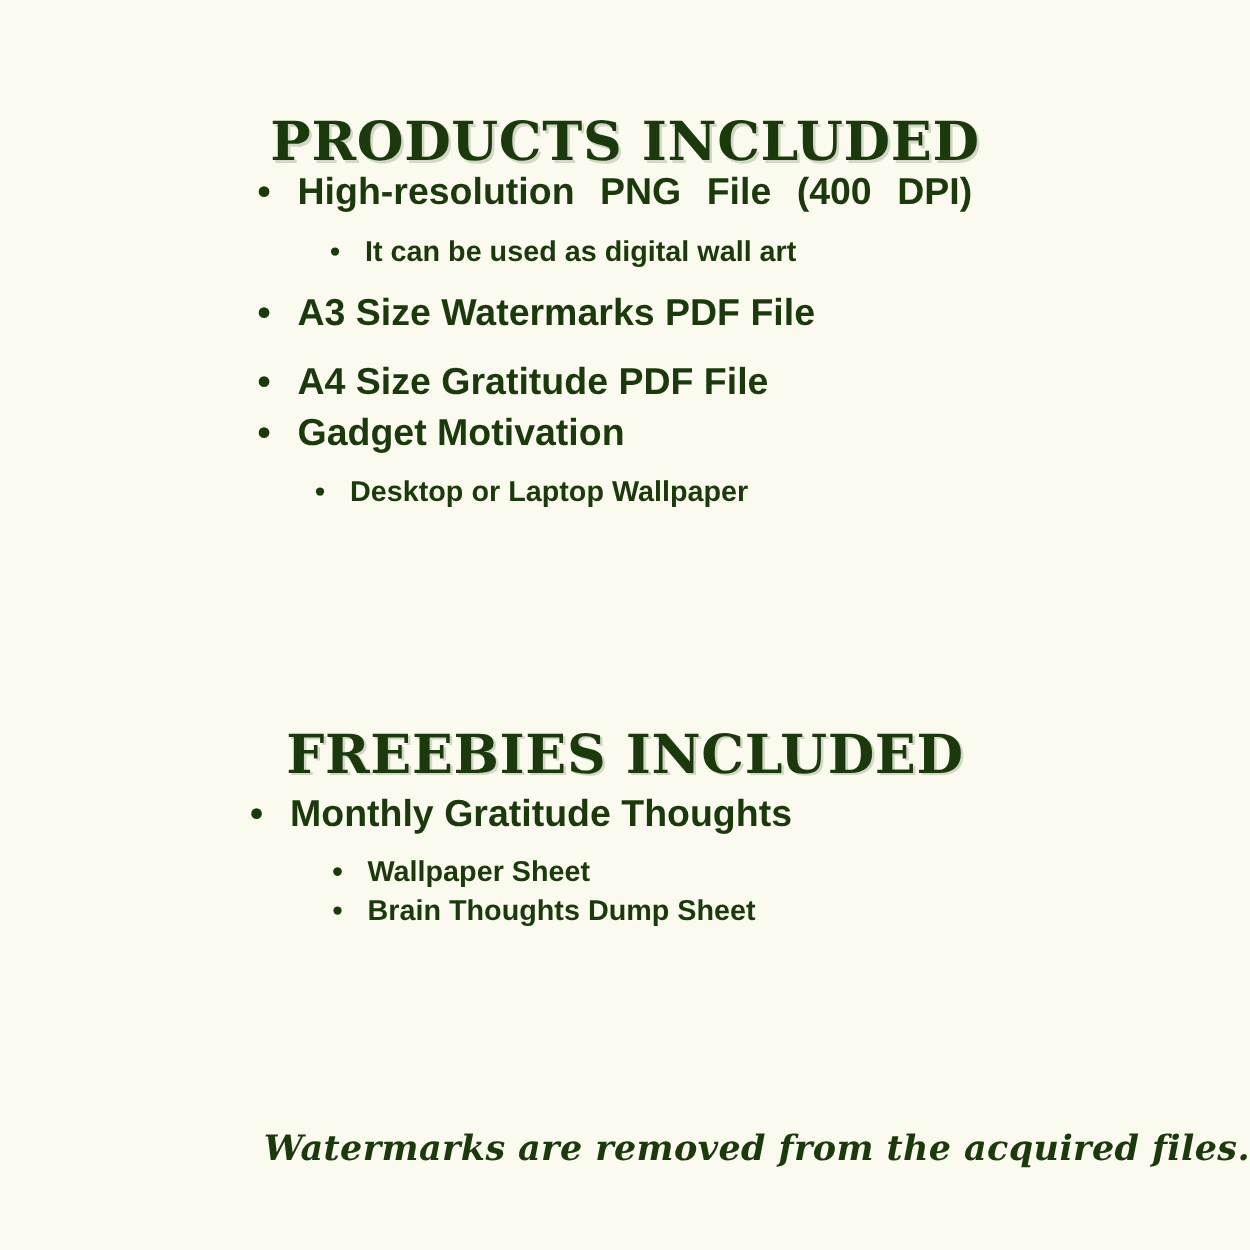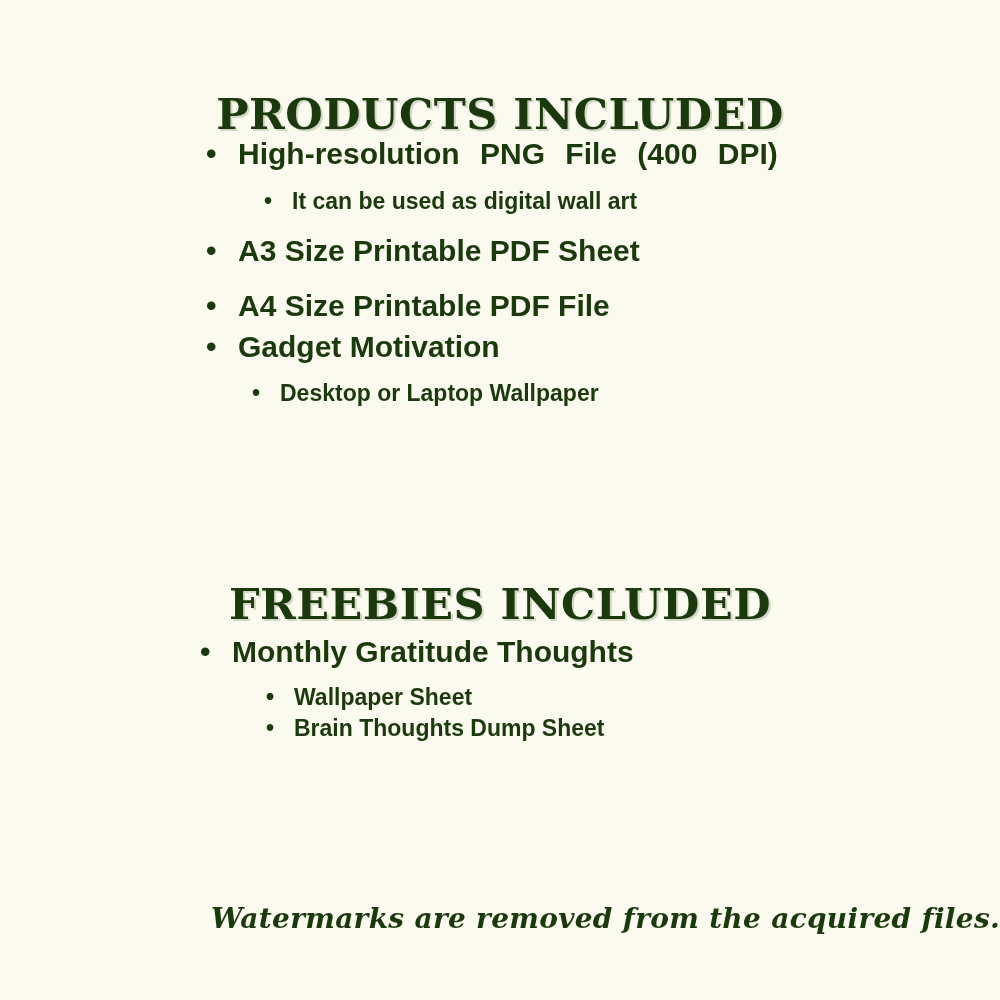--- a/index.html
+++ b/index.html
@@ -154,25 +154,25 @@
     <ul class="list sub-block">
       <li class="l2">
         <span class="dot">•</span>
         <span>It can be used as digital wall art</span>
       </li>
     </ul>
 
     <ul class="list">
       <li class="l1" style="margin-bottom:18px;">
         <span class="dot">•</span>
-        <span>A3 Size Printable PDF Sheet</span>
+        <span>A3 Size Watermarks PDF File</span>
       </li>
       <li class="l1 tight">
         <span class="dot">•</span>
-        <span>A4 Size Printable PDF File</span>
+        <span>A4 Size Gratitude PDF File</span>
       </li>
       <li class="l1 tight">
         <span class="dot">•</span>
         <span>Gadget Motivation</span>
       </li>
     </ul>
 
     <ul class="list" id="gadget-sub">
       <li class="l2">
         <span class="dot">•</span>

